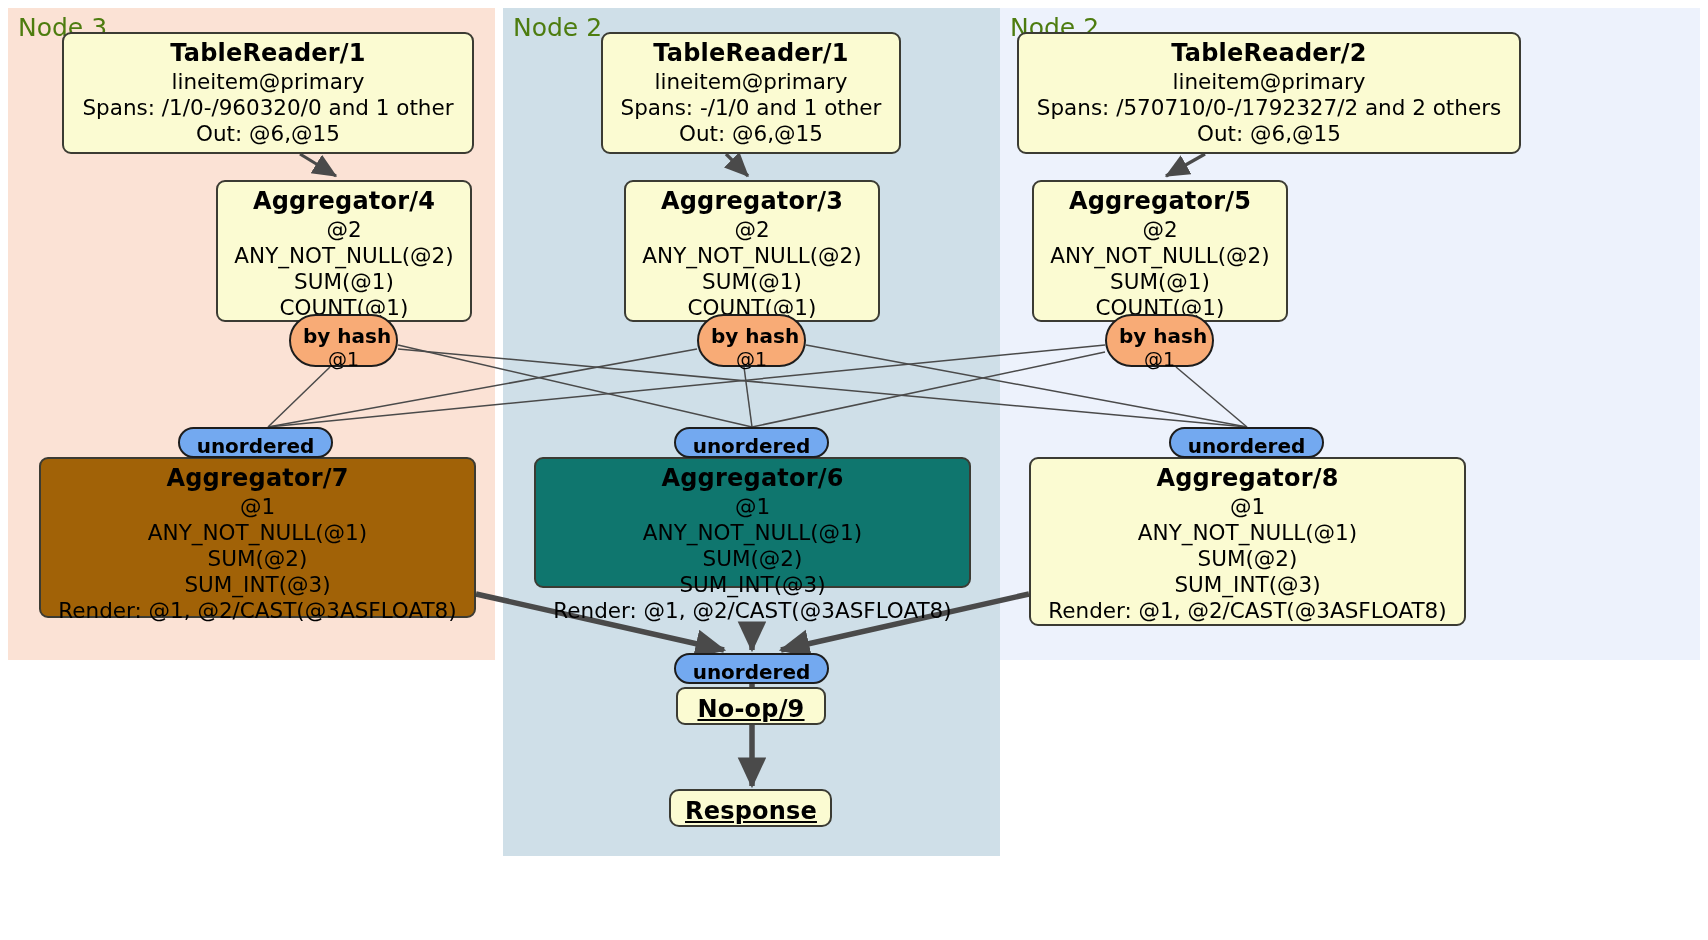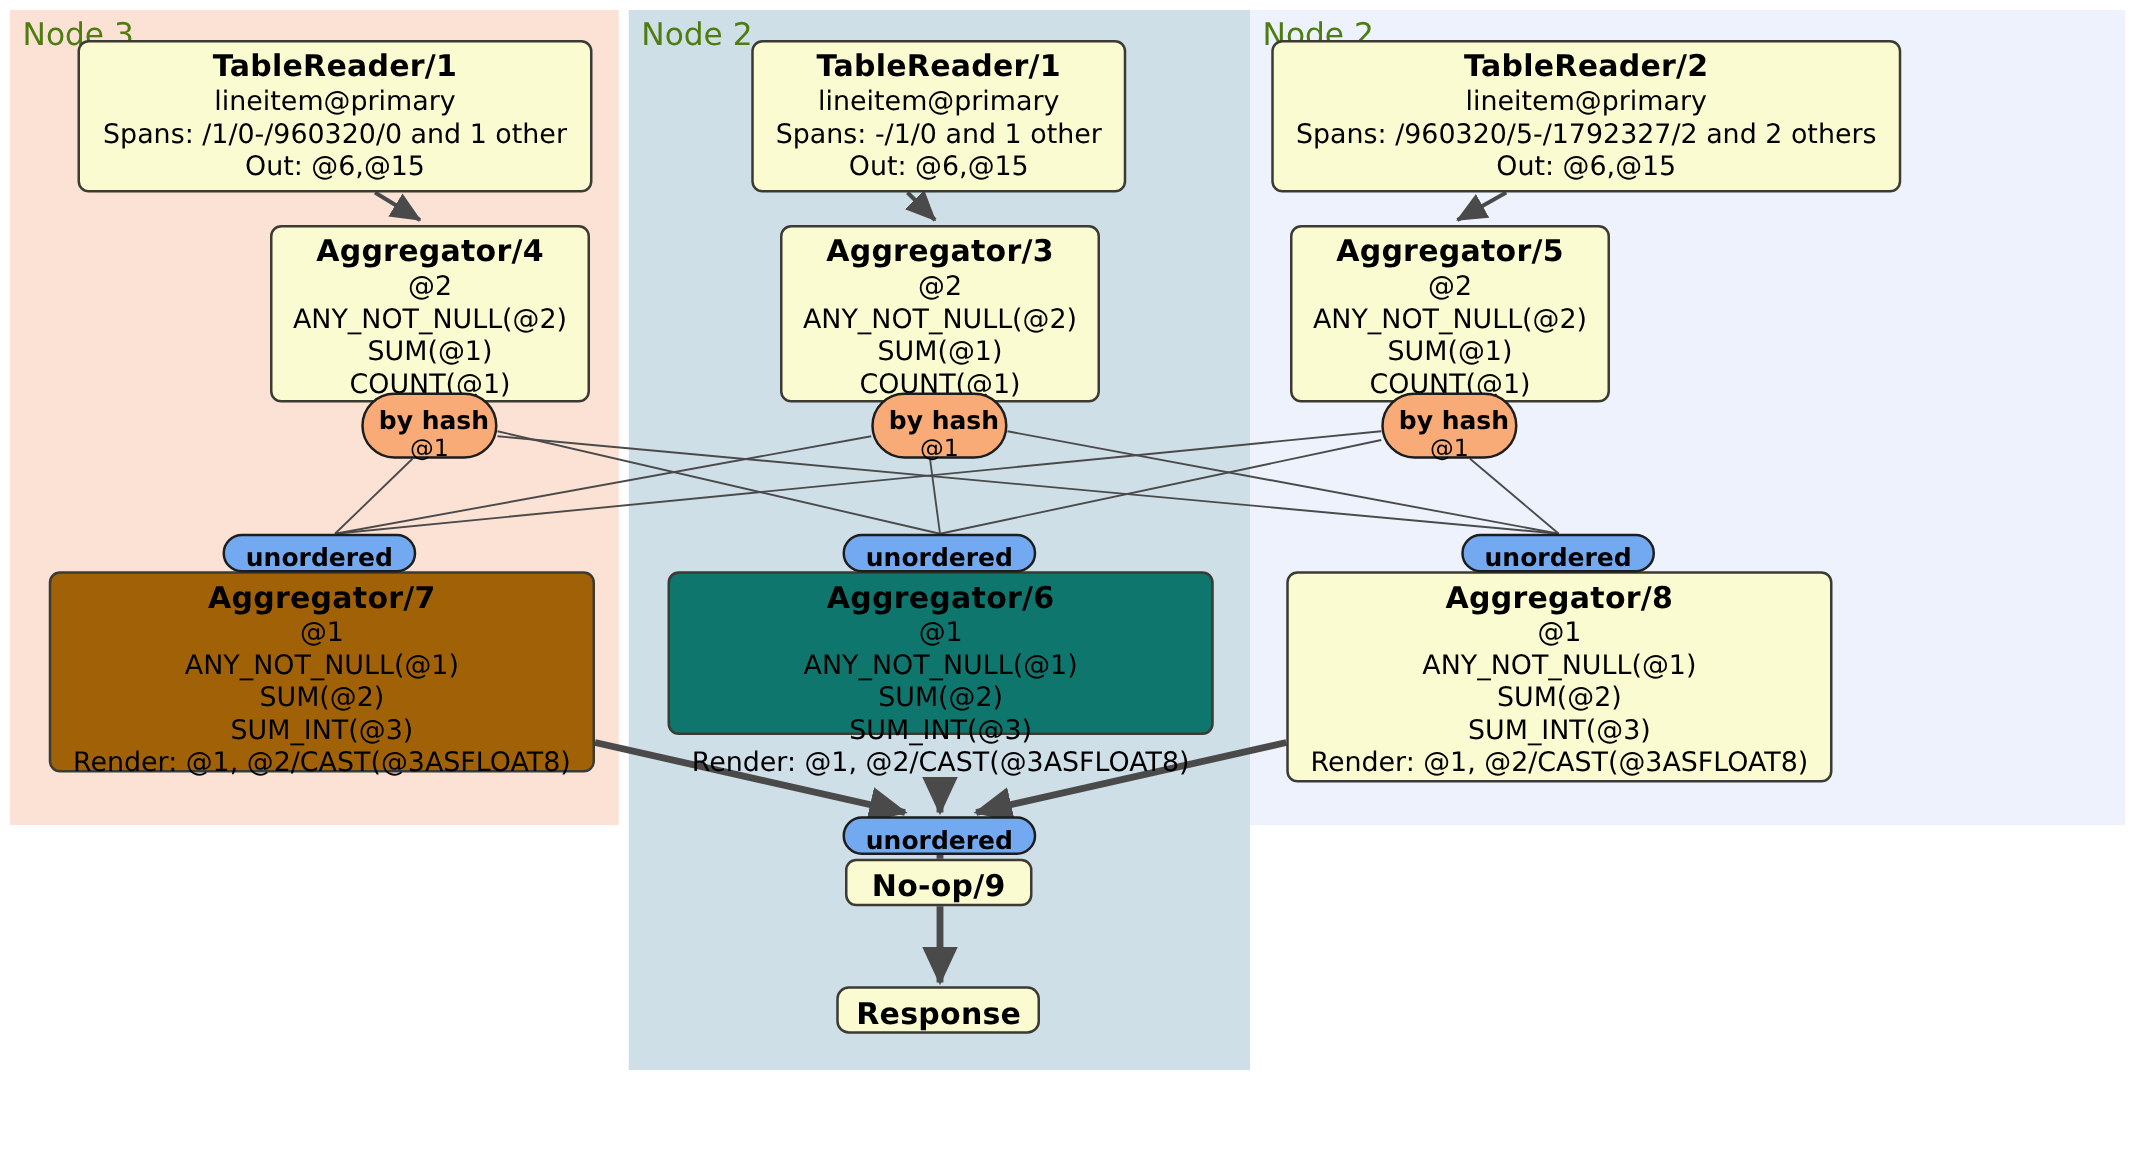--- a/index.html
+++ b/index.html
@@ -63,20 +63,21 @@
     letter-spacing: .2px;
   }
   .proc .ln {
     font-size: 21.5px;
     line-height: 26px;
   }
 
   
   .proc.compact {
     padding: 3px 14px;
+    text-decoration: underline;
   }
   .proc.compact .title {
     font-size: 24px;
     line-height: 34px;
   }
 
   
   .pill {
     position: absolute;
     box-sizing: border-box;
@@ -167,21 +168,21 @@
       </div>
       <div class="proc" style="left: 601px; top: 32px; width: 300px; height: 122px; background: rgb(251, 251, 210); border-color: rgb(59, 59, 51);">
         <div class="title">TableReader/1</div>
         <div class="ln">lineitem@primary</div>
         <div class="ln">Spans: -/1/0 and 1 other</div>
         <div class="ln">Out: @6,@15</div>
       </div>
       <div class="proc" style="left: 1017px; top: 32px; width: 504px; height: 122px; background: rgb(251, 251, 210); border-color: rgb(59, 59, 51);">
         <div class="title">TableReader/2</div>
         <div class="ln">lineitem@primary</div>
-        <div class="ln">Spans: /960320/5-/1792327/2 and 2 others</div>
+        <div class="ln">Spans: /570710/0-/1792327/2 and 2 others</div>
         <div class="ln">Out: @6,@15</div>
       </div>
       <div class="proc" style="left: 216px; top: 180px; width: 256px; height: 142px; background: rgb(251, 251, 210); border-color: rgb(59, 59, 51);">
         <div class="title">Aggregator/4</div>
         <div class="ln">@2</div>
         <div class="ln">ANY_NOT_NULL(@2)</div>
         <div class="ln">SUM(@1)</div>
         <div class="ln">COUNT(@1)</div>
       </div>
       <div class="proc" style="left: 624px; top: 180px; width: 256px; height: 142px; background: rgb(251, 251, 210); border-color: rgb(59, 59, 51);">

